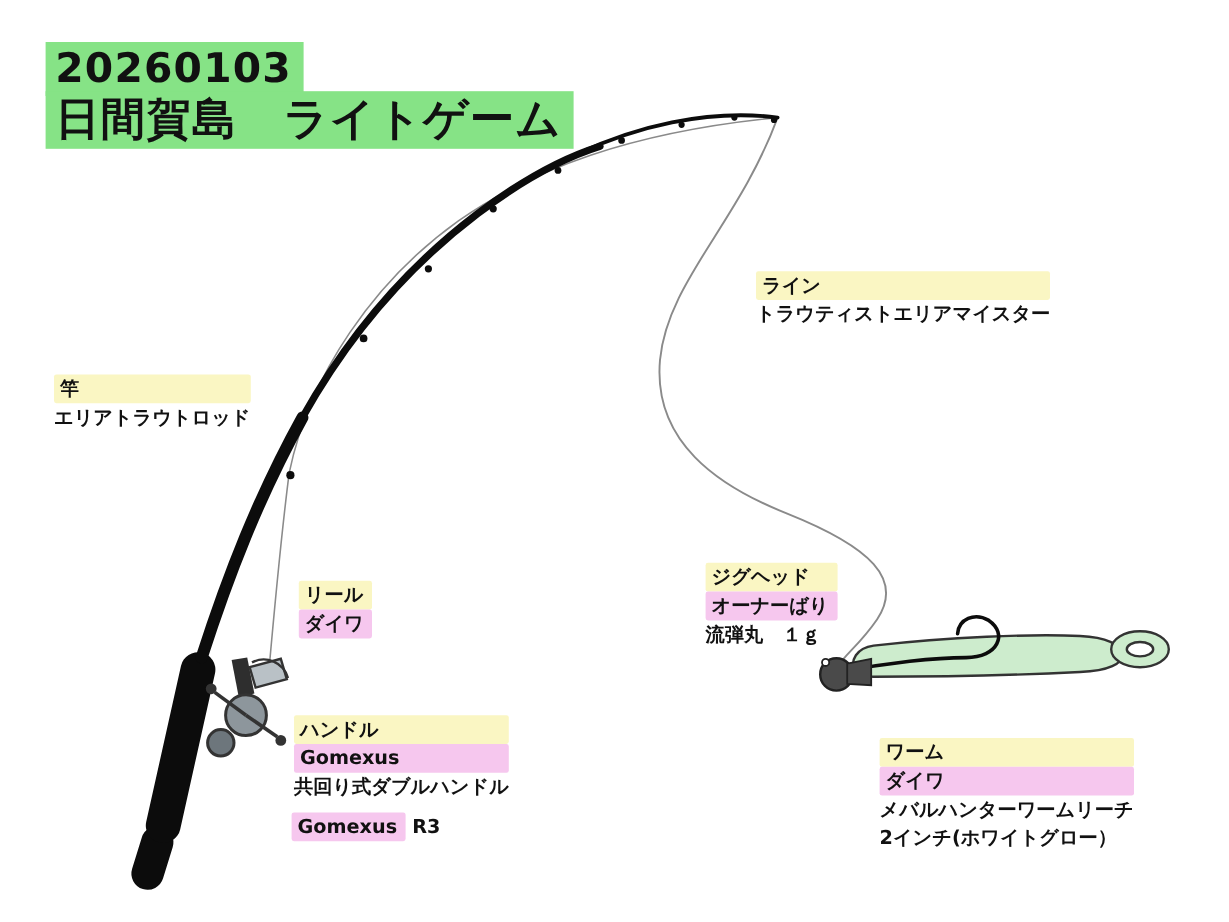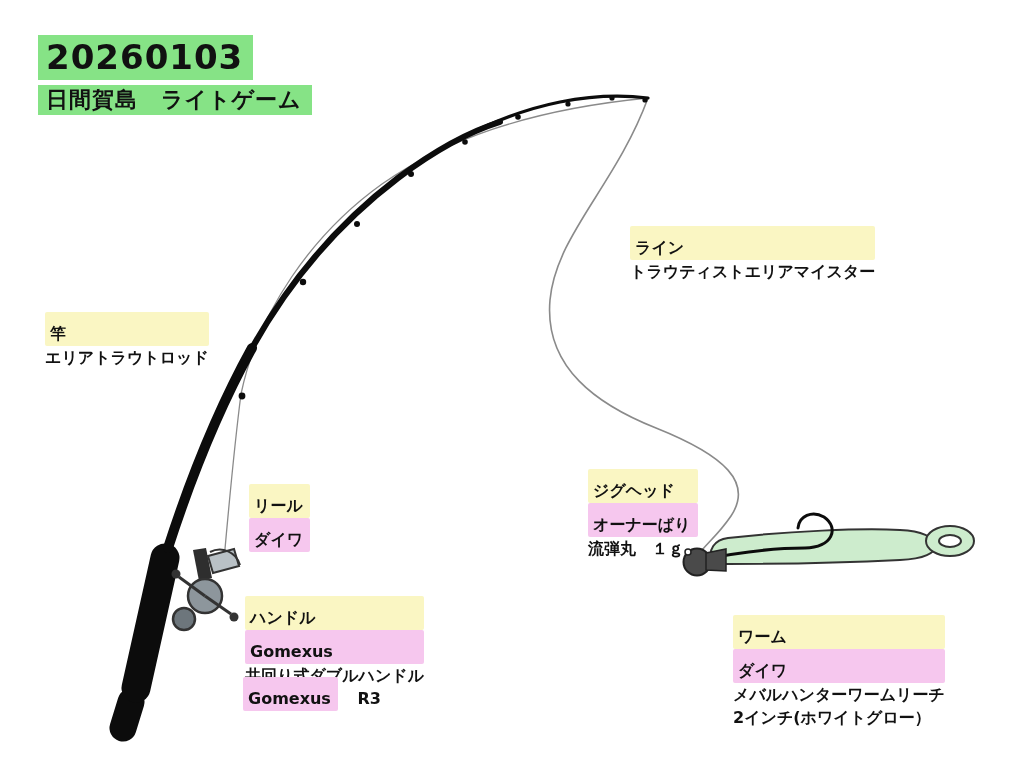--- a/index.html
+++ b/index.html
@@ -20,28 +20,28 @@
   #rig-svg{position:absolute;left:0;top:0;}
 
   .title-block{position:absolute;left:38px;top:38px;}
   .title-line{display:table;margin-bottom:6px;}
   .hl-green{
     background:var(--highlight-green);
     padding:2px 10px 3px 8px;
     font-weight:bold;letter-spacing:1px;
   }
   .t1{font-size:34px;line-height:38px;}
-  .t2{font-size:22px;line-height:36px;}
+  .t2{font-size:37px;line-height:36px;}
 
   .label{position:absolute;font-weight:bold;font-size:16px;line-height:23px;white-space:nowrap;}
-  .hl{display:inline-block;padding:10px 7px 1px 5px;border-radius:2px;}
+  .hl{display:inline-block;padding:0 7px 1px 5px;border-radius:2px;}
   .hl.yellow{background:var(--highlight-yellow);}
   .hl.pink{background:var(--highlight-pink);}
   .label .row{display:block;}
-  .suffix{margin-left:14px;}
+  .suffix{}
 </style>
 </head>
 <body>
 
 <div id="stage">
 
   <svg id="rig-svg" width="1024" height="768" viewBox="0 0 1024 768">
 
     <g>
       <path d="M 224 560 C 232 470 237 425 241 394 C 258 312 312 234 382 184 C 444 141 525 110 648 98" fill="none" stroke="#8a8a8a" stroke-width="1.3"></path>

